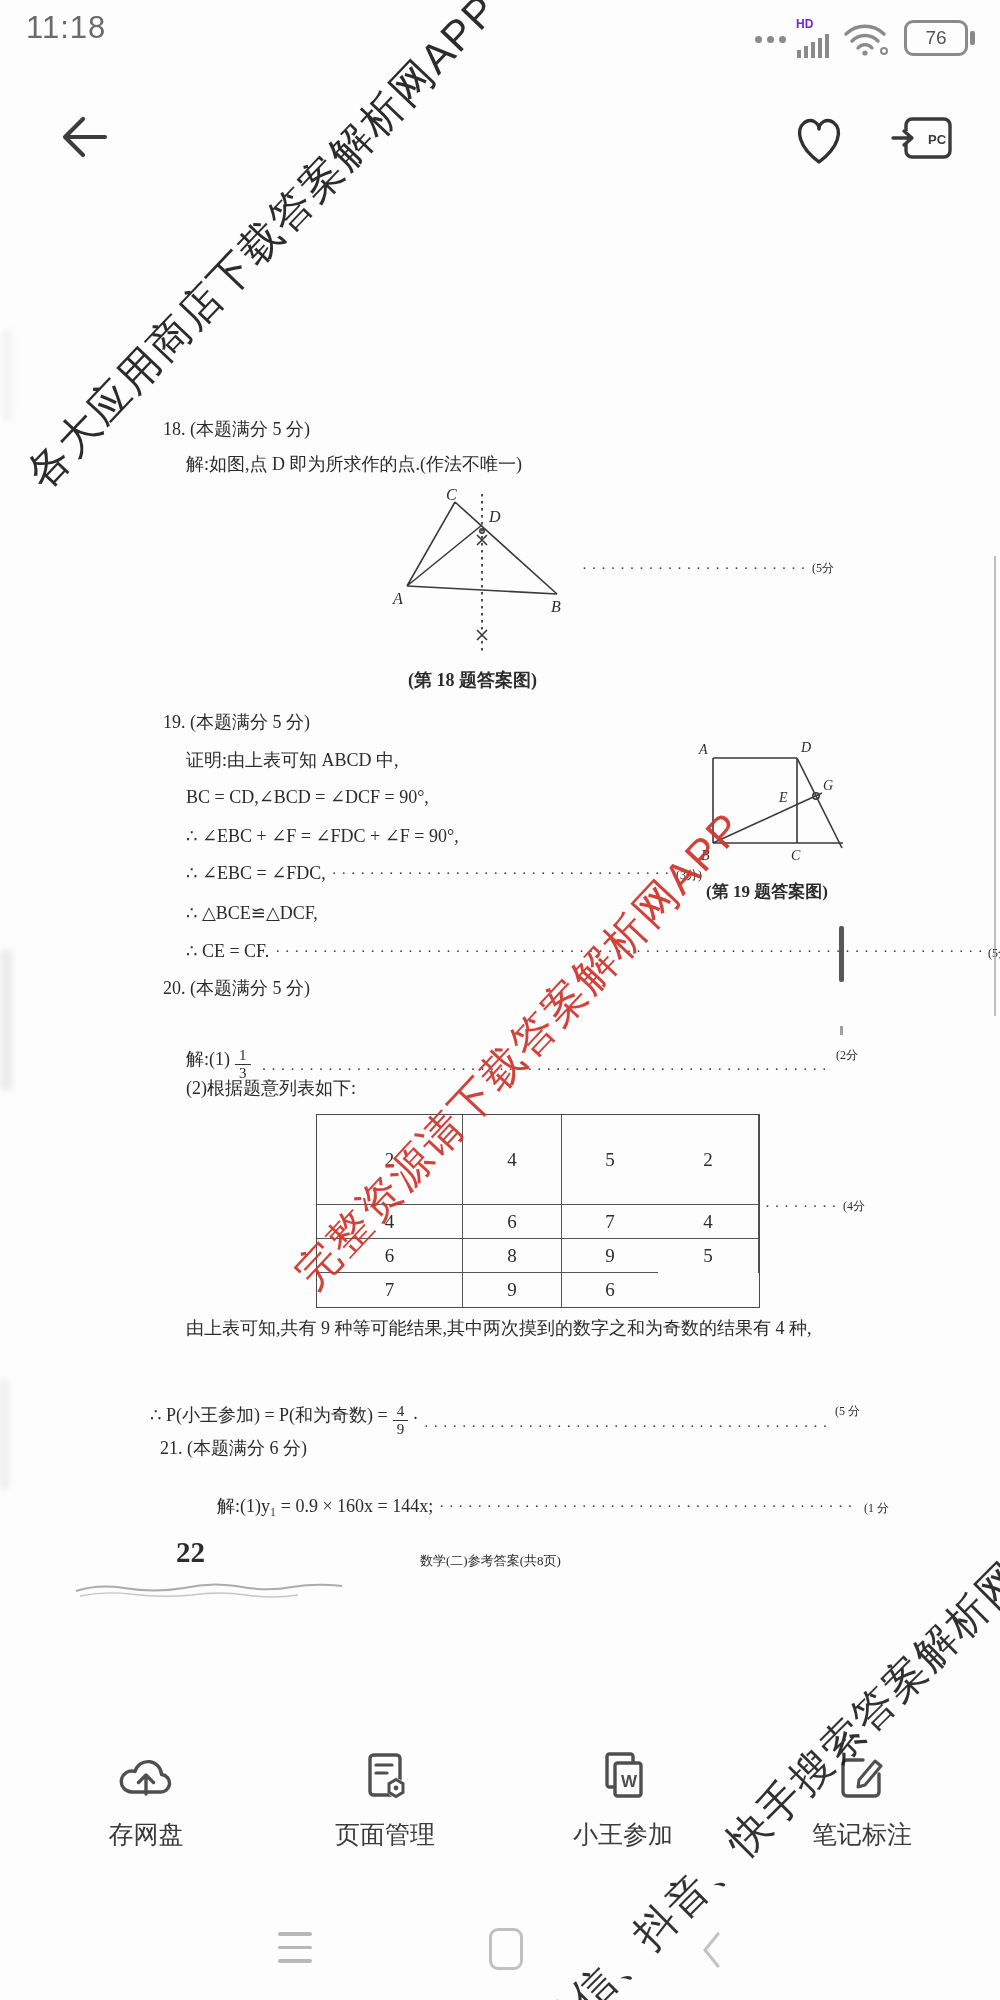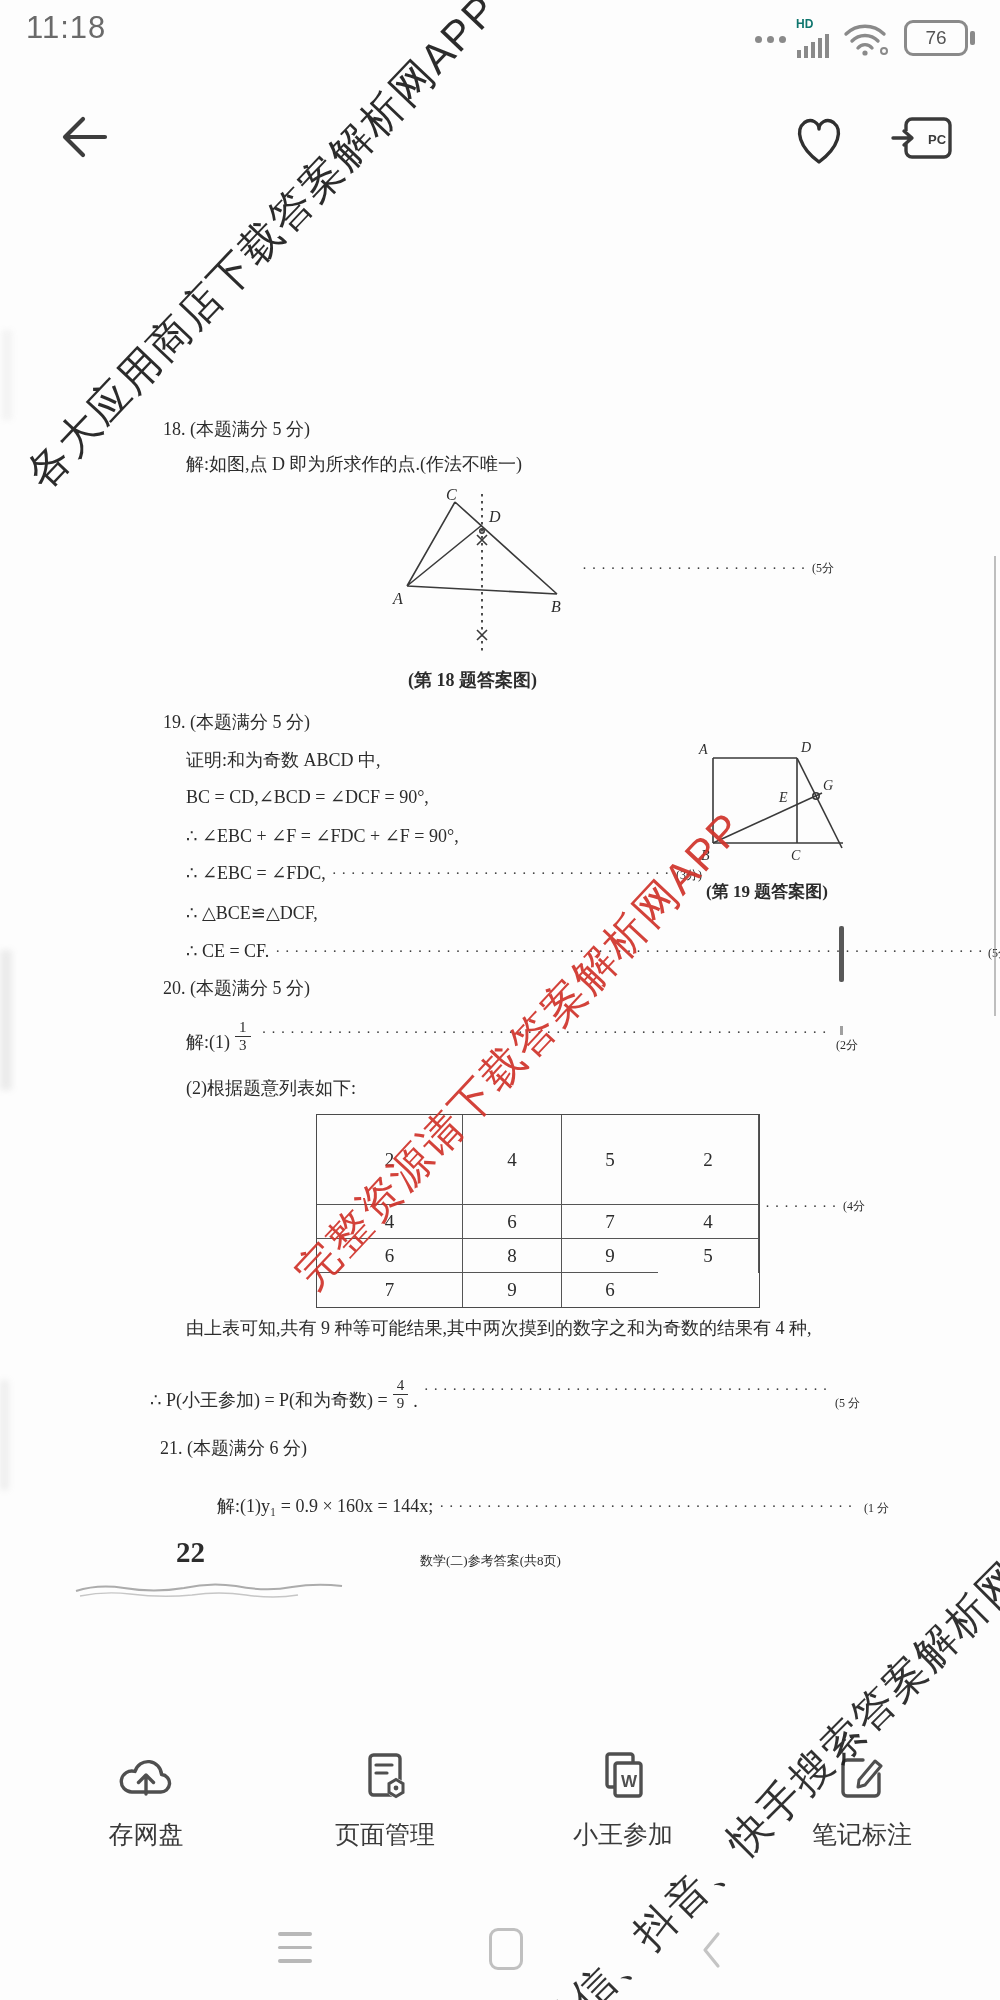--- a/index.html
+++ b/index.html
@@ -7,33 +7,33 @@
     width:1000px;height:2000px;position:relative;overflow:hidden;
     background:#fdfdfd;
     font-family:"Liberation Sans","DejaVu Sans",sans-serif;
     color:#2f2f2f;
   }
   .abs{position:absolute;}
   
   .time{left:26px;top:10px;font-size:31px;color:#6a6a6a;letter-spacing:1px;}
   .st-icons{right:0;top:0;height:52px;}
   .dot3 span{display:inline-block;width:7px;height:7px;border-radius:50%;background:#8a8a8a;margin-left:5px;}
-  .hd{font-size:12px;font-weight:bold;color:#0f766e;}
+  .hd{font-size:12px;font-weight:bold;color:#6d28d9;}
   .batt{width:58px;height:30px;border:3px solid #8a8a8a;border-radius:9px;
         display:flex;align-items:center;justify-content:center;
         font-size:19px;color:#555;}
   .batt-nub{width:5px;height:14px;background:#8a8a8a;border-radius:2px;}
   
   .navbar svg{display:block;}
   
   .doc{font-family:"Liberation Serif","DejaVu Serif",serif;color:#2c2c2c;}
   .ln{position:absolute;white-space:nowrap;font-size:18px;}
   .ttl{font-size:18px;}
   .row{position:absolute;display:flex;align-items:baseline;white-space:nowrap;font-size:18px;}
-  .row.mid{align-items:flex-end;}
+  .row.mid{align-items:flex-start;margin-top:37px;}
   .dots{flex:1 1 auto;min-width:0;overflow:hidden;white-space:nowrap;
         font-size:15px;letter-spacing:4.5px;color:#3c3c3c;margin:0 6px;align-self:center;}
   .score{font-size:12px;white-space:nowrap;}
   .frac{display:inline-flex;flex-direction:column;align-items:center;
         font-size:15px;line-height:1.15;margin:0 5px;vertical-align:middle;}
   .frac .num{border-bottom:1.4px solid #333;padding:0 4px;}
   .cap{position:absolute;font-size:18px;font-weight:600;white-space:nowrap;}
   
   .ans-table{position:absolute;left:316px;top:1114px;
      display:grid;grid-template-columns:146px 99px 96px 101px;
@@ -136,21 +136,21 @@
       <text x="184" y="124">B</text>
     </g>
   </svg>
   <div class="row" style="left:576px;top:560px;width:258px;">
     <span class="dots">····································································································</span>
     <span class="score">(5分</span>
   </div>
   <div class="cap" style="left:408px;top:668px;">(第 18 题答案图)</div>
 
   <div class="ln ttl" style="left:163px;top:710px;">19. (本题满分 5 分)</div>
-  <div class="ln" style="left:186px;top:748px;">证明:和为奇数 ABCD 中,</div>
+  <div class="ln" style="left:186px;top:748px;">证明:由上表可知 ABCD 中,</div>
   <div class="ln" style="left:186px;top:786px;">BC = CD,∠BCD = ∠DCF = 90°,</div>
   <div class="ln" style="left:186px;top:825px;">∴ ∠EBC + ∠F = ∠FDC + ∠F = 90°,</div>
   <div class="row" style="left:186px;top:862px;width:516px;">
     <span>∴ ∠EBC = ∠FDC,</span>
     <span class="dots">····································································································</span>
     <span class="score">(3分)</span>
   </div>
   <div class="ln" style="left:186px;top:902px;">∴ △BCE≌△DCF,</div>
   <div class="row" style="left:186px;top:940px;width:824px;">
     <span>∴ CE = CF.</span>

